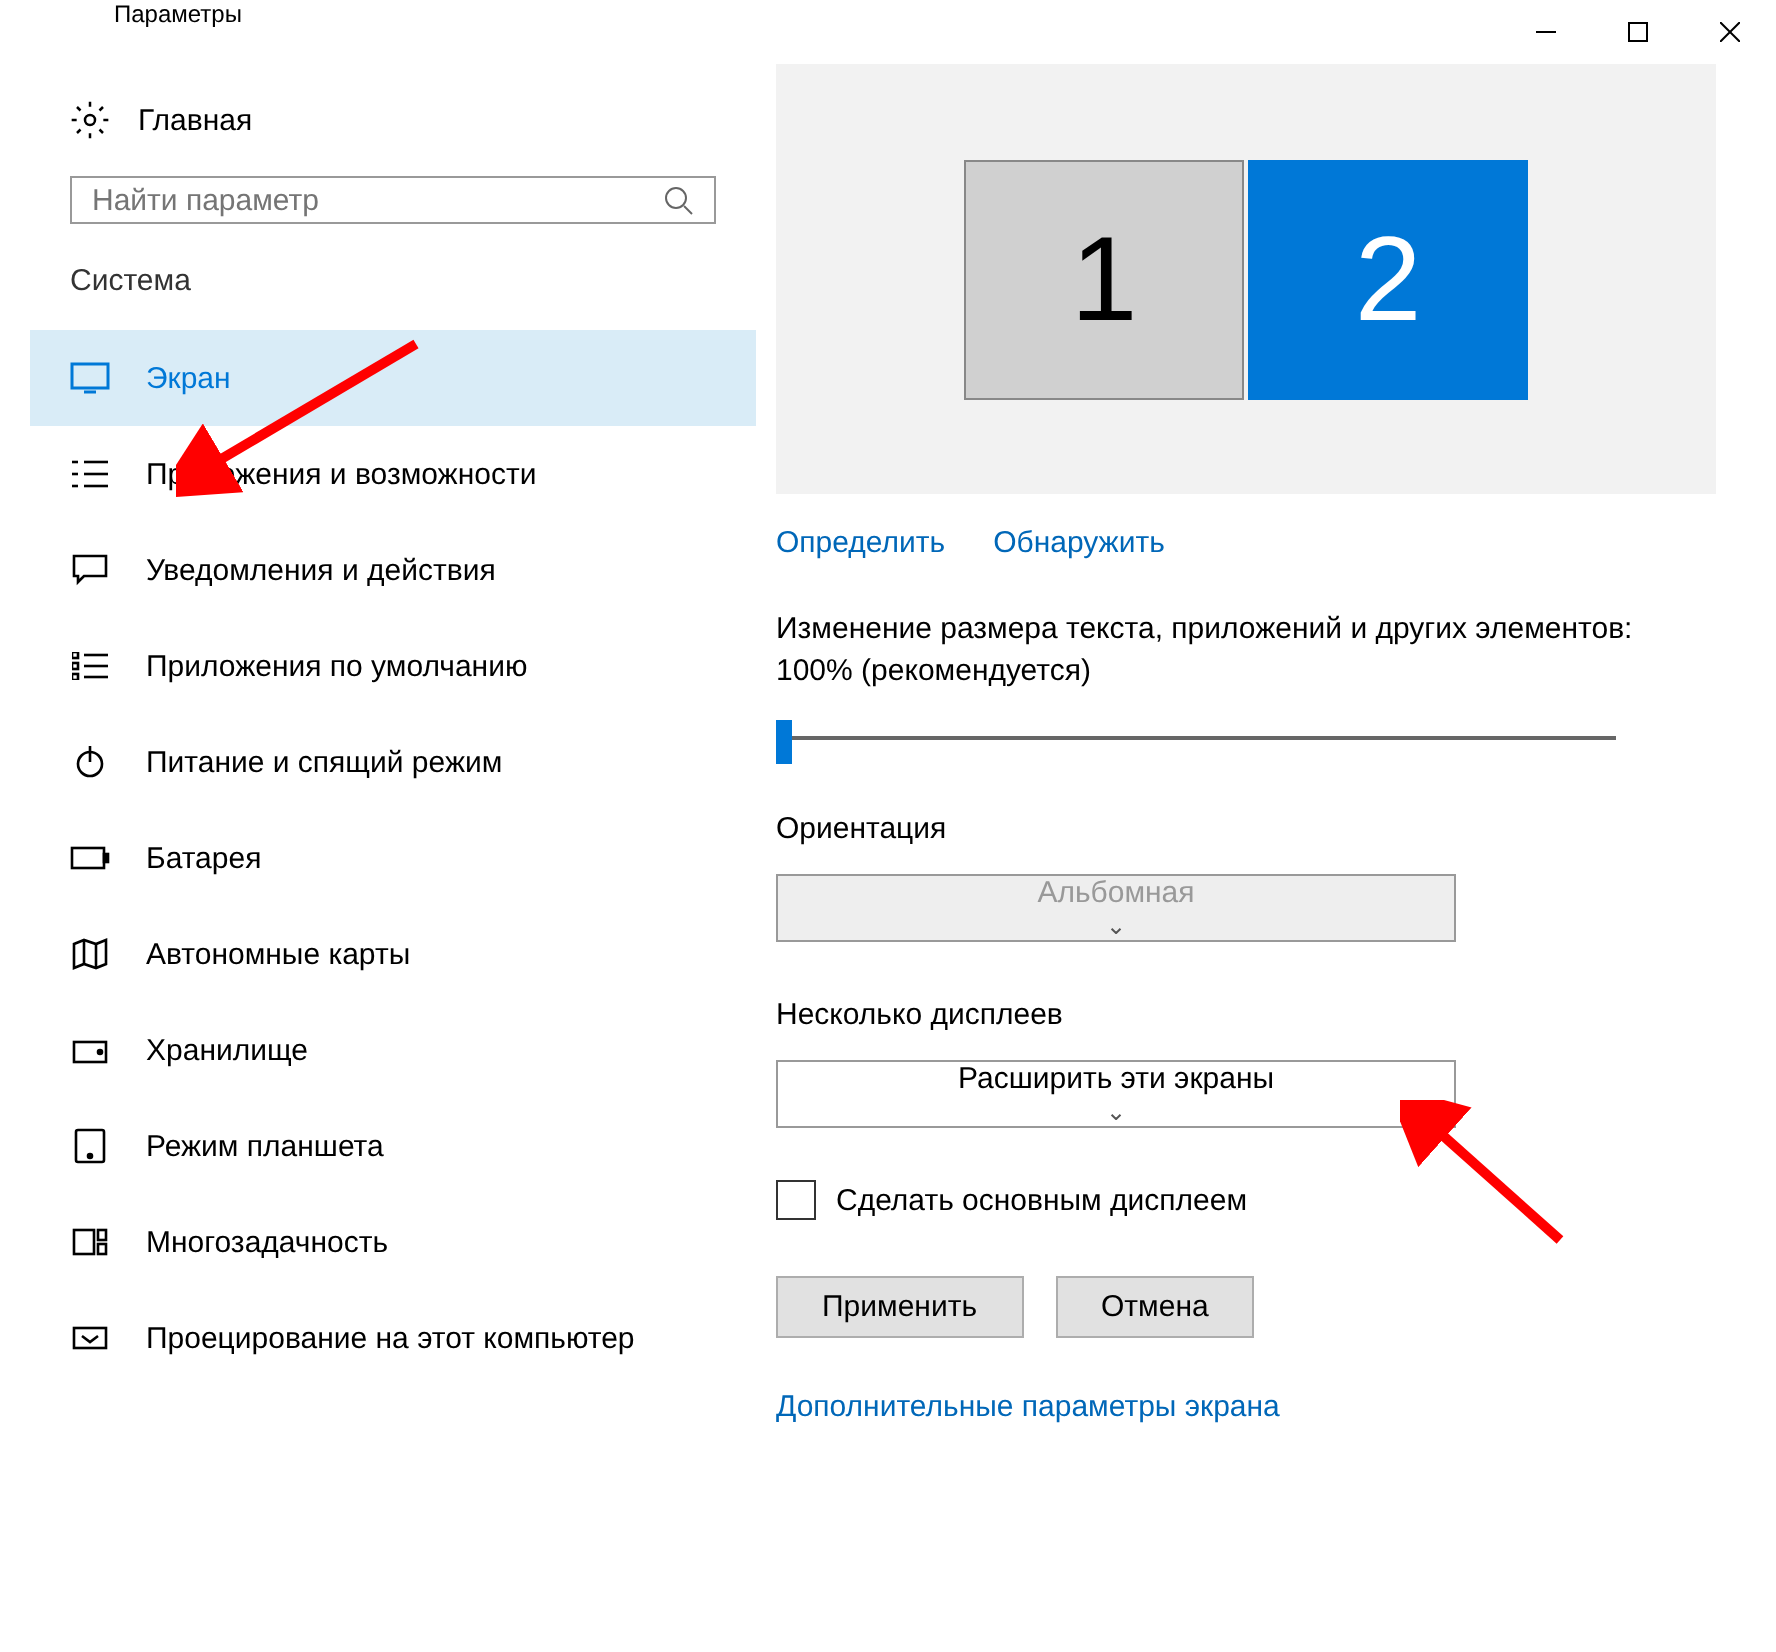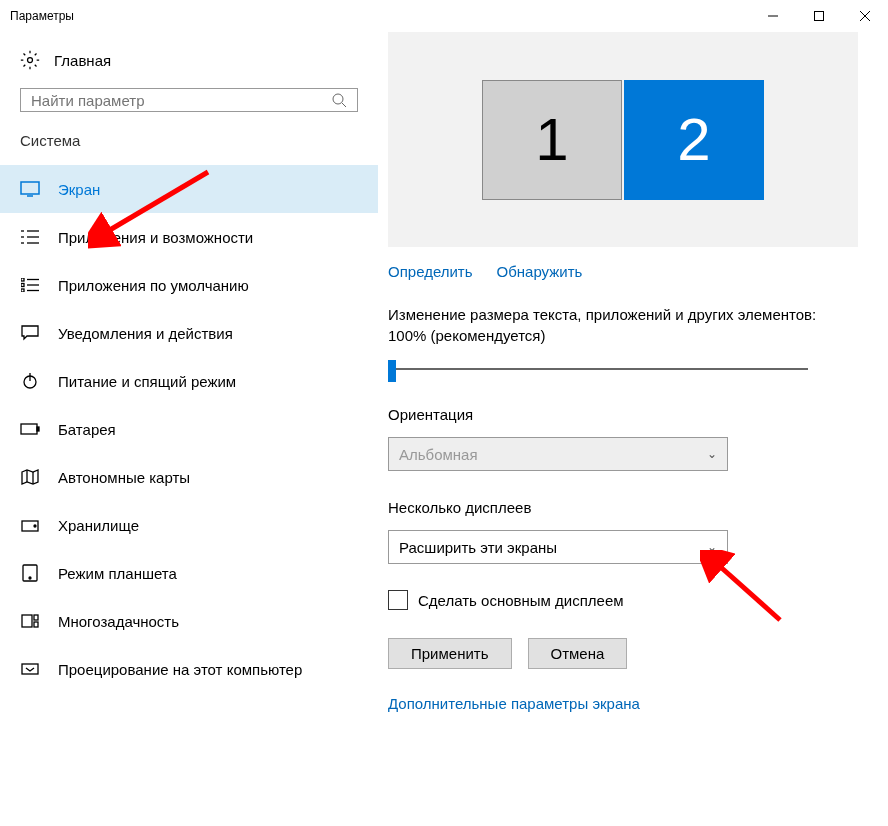--- a/index.html
+++ b/index.html
@@ -1,23 +1,23 @@
 <!DOCTYPE html>
 <html><head>
 <meta charset="utf-8">
 <style>
 * { box-sizing: border-box; margin: 0; padding: 0; font-family: "Segoe UI", Tahoma, sans-serif; }
 body { width: 888px; height: 826px; background: #fff; overflow: hidden; position: relative; }
 
-.titlebar { height: 32px; display: flex; align-items: center; padding: 0 0 0 10px; }
+.titlebar { height: 32px; display: flex; align-items: flex-start; padding: 0 0 0 10px; margin-left: 47px; }
 .titlebar-title { font-size: 12px; color: #000; flex: 1; }
 .titlebar-btn { width: 46px; height: 32px; display: flex; align-items: center; justify-content: center; }
 .titlebar-btn svg { width: 10px; height: 10px; }
 
-.main { display: flex; height: calc(100% - 32px); }
+.main { display: flex; height: calc(100% - 32px); margin-left: 15px; }
 
 .sidebar { width: 380px; padding: 18px 0 0 0; }
 .home-row { display: flex; align-items: center; padding: 0 20px 18px 20px; gap: 14px; }
 .home-row .gear { width: 20px; height: 20px; }
 .home-row span { font-size: 15px; }
 
 .search-box { margin: 0 20px 20px 20px; border: 1px solid #999; height: 24px; display: flex; align-items: center; padding: 0 10px; }
 .search-box input { border: none; outline: none; flex: 1; font-size: 15px; background: transparent; color: #555;}
 .search-box .si { width: 16px; height: 16px; opacity: 0.6; }
 
@@ -38,21 +38,21 @@
 
 .link-row { display: flex; gap: 24px; margin-bottom: 24px; }
 .link-row a { color: #0067b8; font-size: 15px; text-decoration: none; cursor: pointer; }
 
 .setting-label { font-size: 15px; color: #000; margin-bottom: 12px; line-height: 1.4; width: 460px;}
 
 .slider { width: 420px; height: 24px; position: relative; margin-bottom: 22px; }
 .slider-track { position: absolute; top: 10px; left: 0; right: 0; height: 2px; background: #666; }
 .slider-thumb { position: absolute; left: 0; top: 2px; width: 8px; height: 22px; background: #0078d7; }
 
-.dropdown { width: 340px; height: 34px; border: 1px solid #999; display: flex; align-items: center; padding: 0 10px; justify-content: space-between; margin-bottom: 26px; font-size: 15px; }
+.dropdown { width: 340px; height: 34px; border: 1px solid #999; display: flex; align-items: center; padding: 0 10px; justify-content: space-between; margin-bottom: 26px; font-size: 15px; flex-direction: column; }
 .dropdown.disabled { background: #eee; color: #999; }
 .dropdown .chev { font-size: 12px; color: #555;}
 
 .checkbox-row { display: flex; align-items: center; gap: 10px; margin-bottom: 28px; }
 .checkbox-row .cb { width: 20px; height: 20px; border: 1px solid #333; }
 .checkbox-row span { font-size: 15px; }
 
 .btn-row { display: flex; gap: 16px; margin-bottom: 26px; }
 .btn { padding: 6px 22px; border: 1px solid #adadad; background: #e1e1e1; font-size: 15px; cursor: pointer; }
 
@@ -118,38 +118,38 @@
             <line x1="0" y1="7" x2="3" y2="7"></line>
             <line x1="6" y1="7" x2="18" y2="7"></line>
             <line x1="0" y1="13" x2="3" y2="13"></line>
             <line x1="6" y1="13" x2="18" y2="13"></line>
           </svg>
         </span>
       <span class="nlabel">Приложения и возможности</span>
     </div>
     <div class="nav-item">
       <span class="nicon">
+          <svg width="18" height="16" viewBox="0 0 18 16" fill="none" stroke="#000" stroke-width="1.3">
+            <path d="M1 1h16v10H6l-3 3v-3H1z"></path>
+          </svg>
+        </span>
+      <span class="nlabel">Уведомления и действия</span>
+    </div>
+    <div class="nav-item">
+      <span class="nicon">
           <svg width="18" height="14" viewBox="0 0 18 14" stroke="#000" stroke-width="1.3">
             <rect x="0" y="0" width="3" height="3" fill="none"></rect>
             <line x1="6" y1="1.5" x2="18" y2="1.5"></line>
             <rect x="0" y="5.5" width="3" height="3" fill="none"></rect>
             <line x1="6" y1="7" x2="18" y2="7"></line>
             <rect x="0" y="11" width="3" height="3" fill="none"></rect>
             <line x1="6" y1="12.5" x2="18" y2="12.5"></line>
           </svg>
         </span>
       <span class="nlabel">Приложения по умолчанию</span>
-    </div>
-    <div class="nav-item">
-      <span class="nicon">
-          <svg width="18" height="16" viewBox="0 0 18 16" fill="none" stroke="#000" stroke-width="1.3">
-            <path d="M1 1h16v10H6l-3 3v-3H1z"></path>
-          </svg>
-        </span>
-      <span class="nlabel">Уведомления и действия</span>
     </div>
     <div class="nav-item">
       <span class="nicon">
           <svg width="16" height="16" viewBox="0 0 16 16" fill="none" stroke="#000" stroke-width="1.3">
             <circle cx="8" cy="9" r="6"></circle>
             <line x1="8" y1="0" x2="8" y2="8"></line>
           </svg>
         </span>
       <span class="nlabel">Питание и спящий режим</span>
     </div>

